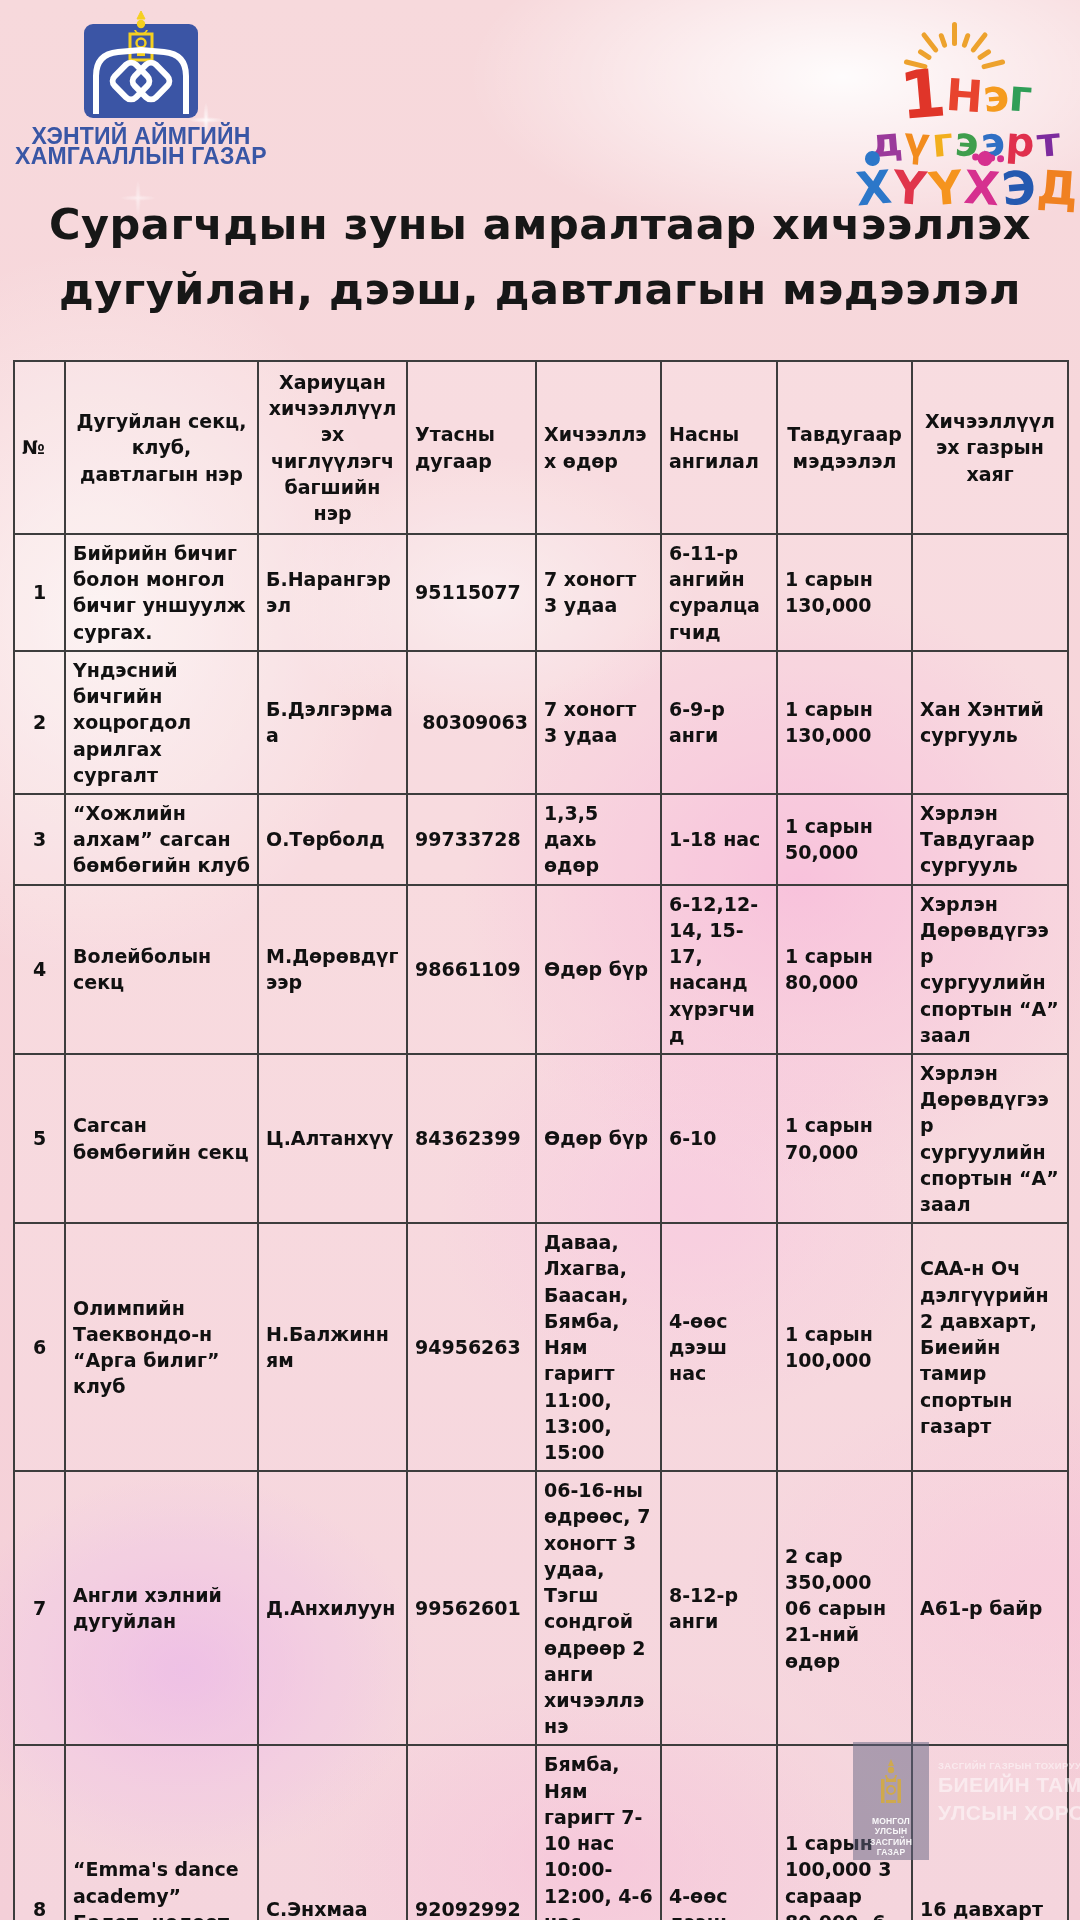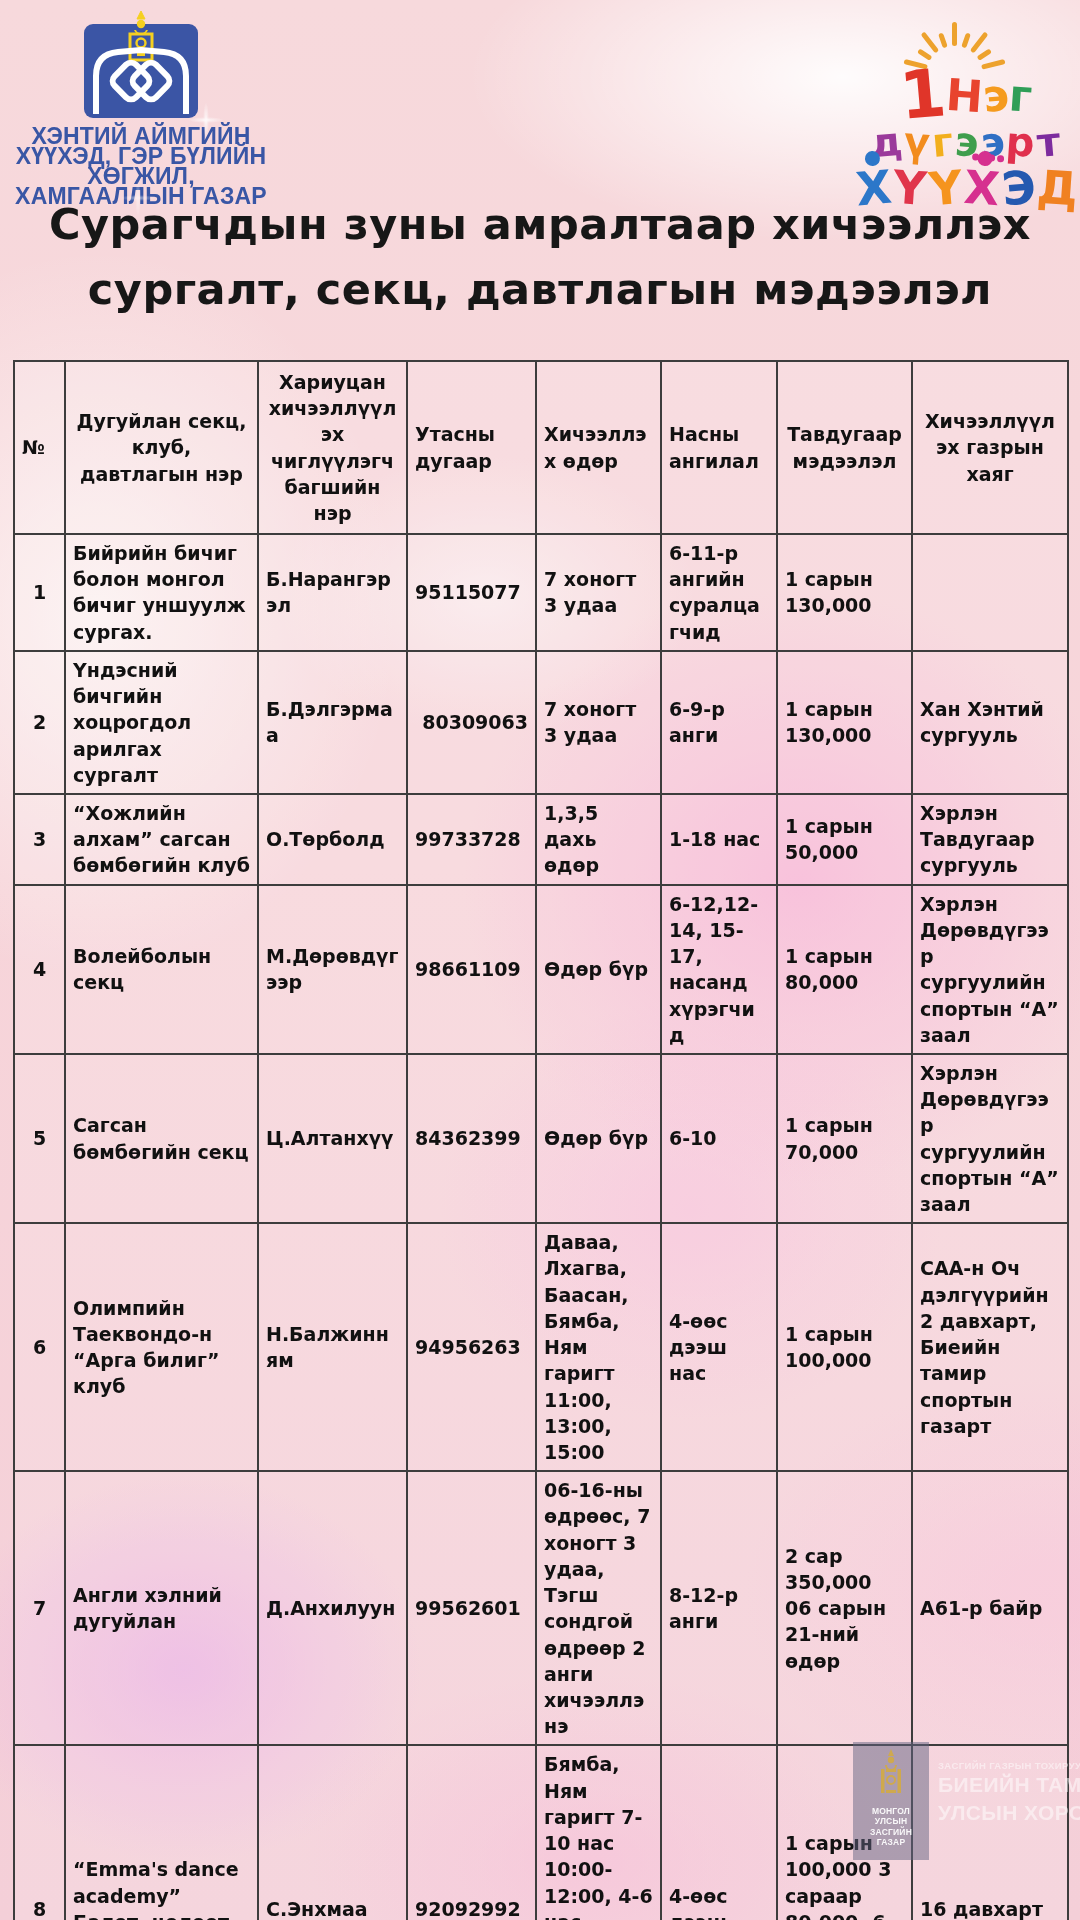--- a/index.html
+++ b/index.html
@@ -62,21 +62,21 @@
   .info-table tbody tr:nth-child(3){height:88px;}
   .info-table tbody tr:nth-child(4){height:146px;}
   .info-table tbody tr:nth-child(5){height:144px;}
   .info-table tbody tr:nth-child(6){height:225px;}
   .info-table tbody tr:nth-child(7){height:226px;}
   .info-table tbody tr:nth-child(8){height:275px;}
   .info-table tbody tr:nth-child(2) td:nth-child(4){text-align:right;}
   
   .wm-box{position:absolute;left:853px;top:1742px;width:76px;height:118px;
     background:rgba(99,100,130,.5);display:flex;flex-direction:column;align-items:center;
-    justify-content:flex-end;box-sizing:border-box;padding:6px 2px 12px 2px;}
+    justify-content:flex-end;box-sizing:border-box;padding:6px 2px 2px 2px;}
   .wm-box-text{font-family:"Liberation Sans",sans-serif;font-size:8.5px;line-height:1.25;font-weight:bold;
     color:rgba(255,255,255,.92);text-align:center;letter-spacing:.2px;}
   .wm-soyombo{margin-bottom:5px;}
   .wm-text{position:absolute;left:938px;top:1760px;width:320px;color:rgba(255,255,255,.5);}
   .wm-small{font-family:"Liberation Sans",sans-serif;font-size:9.5px;font-weight:bold;letter-spacing:.4px;white-space:nowrap;}
   .wm-big{font-family:"Liberation Sans",sans-serif;font-size:21px;font-weight:bold;line-height:1.35;
     letter-spacing:.4px;white-space:nowrap;}
 </style>
 </head>
 <body>
@@ -97,21 +97,20 @@
       </g>
 
       <g fill="none" stroke="#ffffff" stroke-width="6" stroke-linejoin="round">
         <path d="M20 104 L20 66 Q20 44 42 42 L65 40 L88 42 Q110 44 110 66 L110 104"></path>
         <rect x="40" y="56" width="30" height="30" rx="7" transform="rotate(45 55 71)"></rect>
         <rect x="60" y="56" width="30" height="30" rx="7" transform="rotate(45 75 71)"></rect>
       </g>
     </svg>
     <div class="org-text">
       <div>ХЭНТИЙ АЙМГИЙН</div>
-      <div>ХҮҮХЭД, ГЭР БҮЛИЙН ХӨГЖИЛ,</div>
       <div>ХАМГААЛЛЫН ГАЗАР</div>
     </div>
   </div>
 
   <div class="campaign">
     <div class="rays" id="rays">
         <span class="ray" style="height: 24px; background: rgb(237, 162, 45); transform: rotate(-76deg) translateY(-28px);"></span>
         <span class="ray" style="height: 15px; background: rgb(237, 162, 45); transform: rotate(-57deg) translateY(-28px);"></span>
         <span class="ray" style="height: 24px; background: rgb(237, 162, 45); transform: rotate(-38deg) translateY(-28px);"></span>
         <span class="ray" style="height: 15px; background: rgb(237, 162, 45); transform: rotate(-19deg) translateY(-28px);"></span>
@@ -124,21 +123,21 @@
     <div class="cl cl1" id="cl1"><span class="big" style="color: rgb(224, 53, 41);">1</span><span style="color: rgb(232, 68, 46);">Н</span><span style="color: rgb(245, 155, 31);">э</span><span style="color: rgb(47, 158, 87);">г</span></div>
     <div class="cl cl2" id="cl2"><span style="color: rgb(155, 58, 155);">д</span><span style="color: rgb(242, 140, 30);">ү</span><span style="color: rgb(242, 175, 29);">г</span><span style="color: rgb(63, 158, 77);">э</span><span style="color: rgb(47, 111, 196);">э</span><span style="color: rgb(224, 48, 77);">р</span><span style="color: rgb(125, 43, 158);">т</span></div>
     <div class="cl cl3" id="cl3"><span class="child" style="color: rgb(44, 119, 201);">Х</span><span style="color: rgb(224, 53, 75);">Ү</span><span style="color: rgb(245, 148, 30);">Ү</span><span class="child child2" style="color: rgb(214, 48, 143);">Х</span><span style="color: rgb(37, 89, 176);">Э</span><span style="color: rgb(240, 129, 33);">Д</span></div>
   </div>
 
   <div class="sparkle" style="left:188px;top:102px;"></div>
   <div class="sparkle" style="left:120px;top:180px;opacity:.55;"></div>
 
   <h1 class="title" style="margin:0;">
     <span>Сурагчдын зуны амралтаар хичээллэх</span><br>
-    <span>сургалт, секц, давтлагын мэдээлэл</span>
+    <span>дугуйлан, дээш, давтлагын мэдээлэл</span>
   </h1>
 
   <table class="info-table">
     <colgroup>
       <col style="width:51px">
         <col style="width:193px">
         <col style="width:149px">
         <col style="width:129px">
       <col style="width:125px">
         <col style="width:116px">

